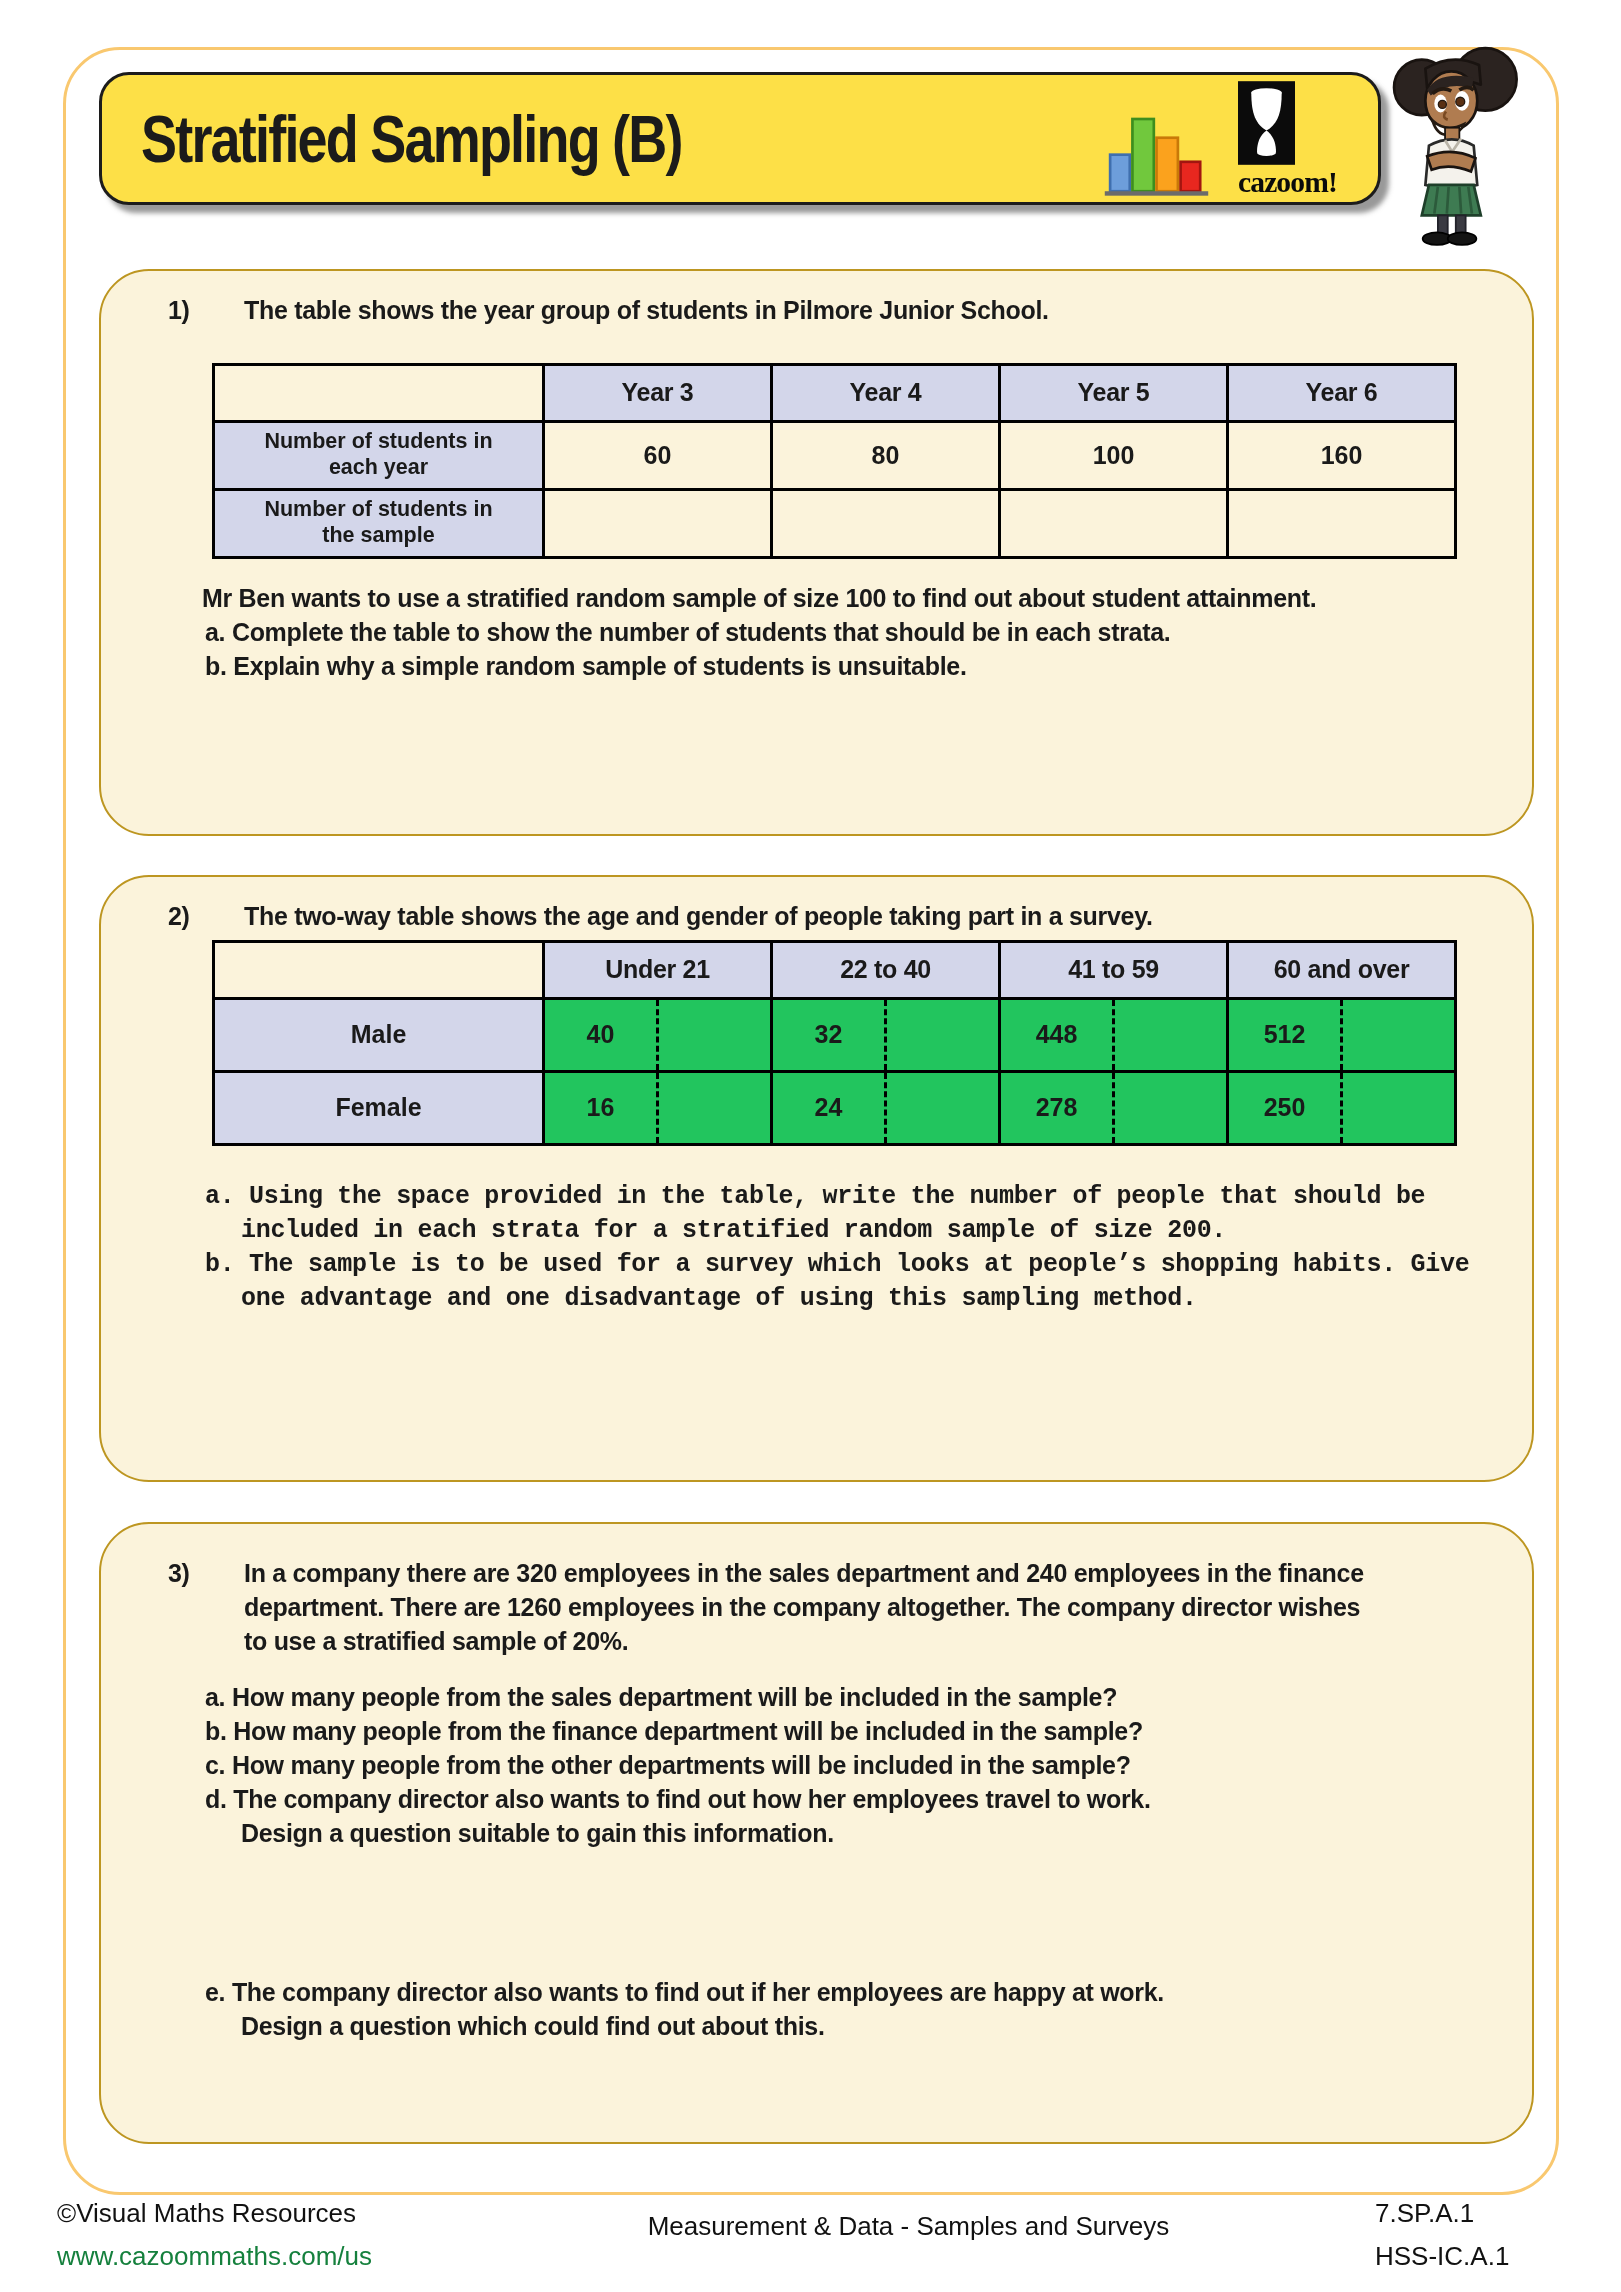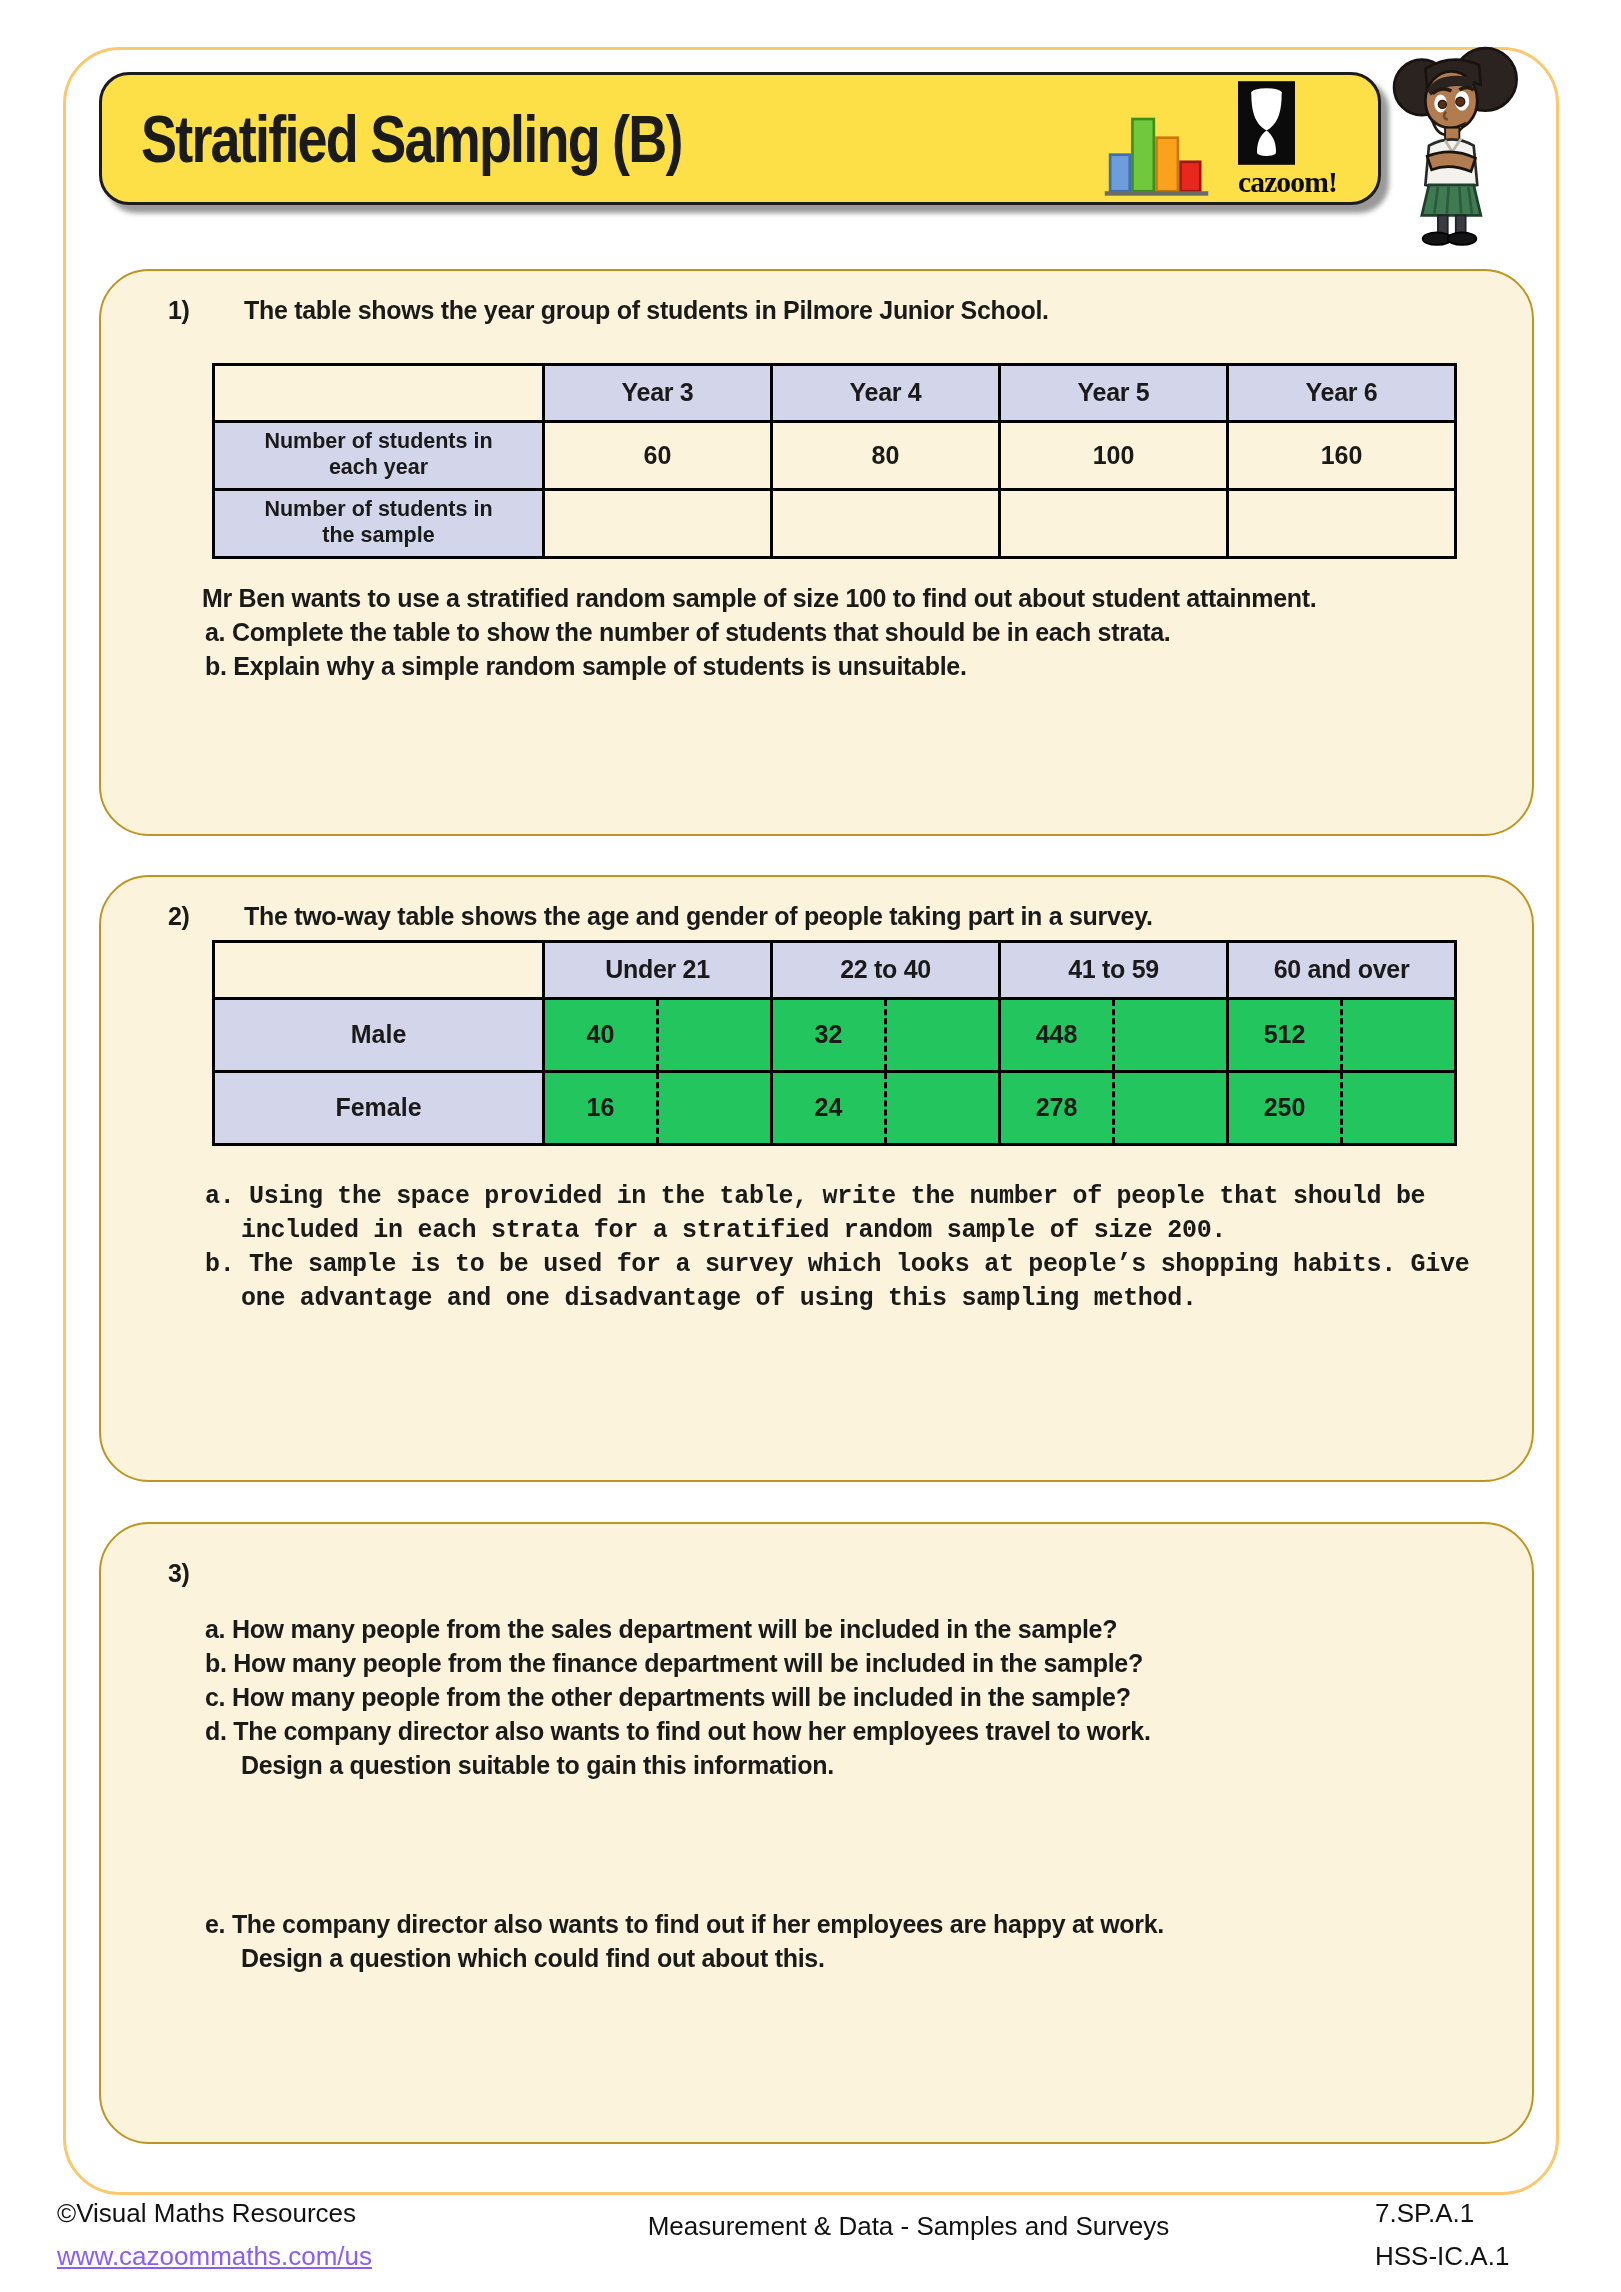--- a/index.html
+++ b/index.html
@@ -72,21 +72,21 @@
   .half-r { flex:1; }
   
   .footer {
     position:absolute; left:57px; top:2192px; width:1515px;
     display:flex; align-items:flex-start;
     font-size:26px; font-weight:400; line-height:43px; color:#111;
   }
   .footer-left { width:385px; }
   .footer-center { flex:1; text-align:center; padding-top:12.5px; }
   .footer-right { width:197px; text-align:left; }
-  .site-link { color:#8b5cf6; text-decoration:underline; cursor:pointer; }
+  .site-link { color:#15803d; cursor:pointer; }
 </style>
 </head>
 <body>
 
 <div class="page">
   <div class="outer-frame"></div>
 
   <div class="title-box">
     <div class="page-title">Stratified Sampling (B)</div>
 
@@ -265,20 +265,21 @@
 
     <div class="parts">
       <div class="part">a. Using the space provided in the table, write the number of people that should be included in each strata for a stratified random sample of size 200.</div>
       <div class="part">b. The sample is to be used for a survey which looks at people’s shopping habits. Give one advantage and one disadvantage of using this sampling method.</div>
     </div>
   </div>
 
   <div class="q-panel q3">
     <div class="q-intro">
       <span class="q-num">3)</span>
+      <span class="q-intro-text">In a company there are 320 employees in the sales department and 240 employees in the finance department. There are 1260 employees in the company altogether. The company director wishes to use a stratified sample of 20%.</span>
     </div>
     <div class="parts">
       <div class="part">a. How many people from the sales department will be included in the sample?</div>
       <div class="part">b. How many people from the finance department will be included in the sample?</div>
       <div class="part">c. How many people from the other departments will be included in the sample?</div>
       <div class="part">d. The company director also wants to find out how her employees travel to work.</div>
       <div class="part-cont">Design a question suitable to gain this information.</div>
       <div class="part gap-e">e. The company director also wants to find out if her employees are happy at work.</div>
       <div class="part-cont">Design a question which could find out about this.</div>
     </div>

